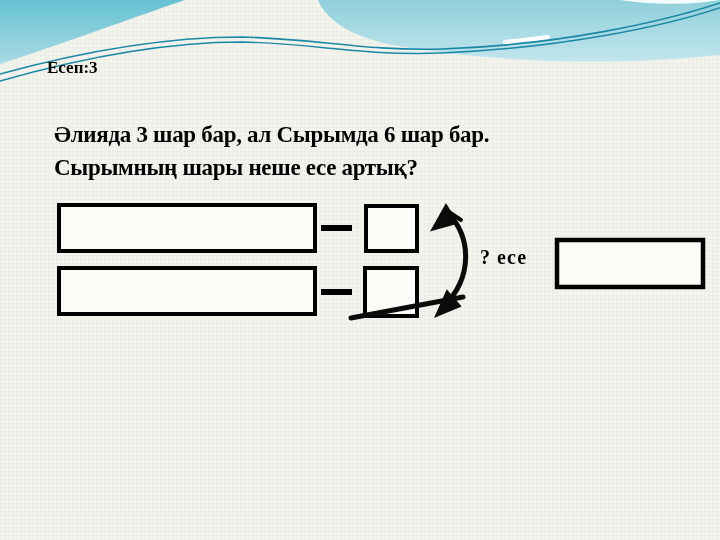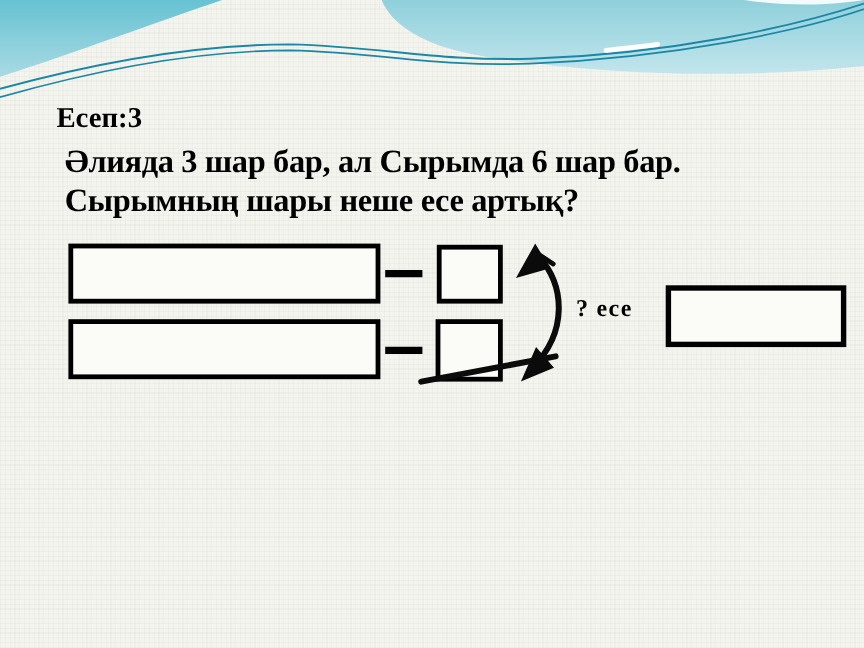--- a/index.html
+++ b/index.html
@@ -8,25 +8,25 @@
     background-color:#f4f4ef;
     background-image:
       repeating-linear-gradient(0deg, rgba(90,90,80,0.035) 0 1px, transparent 1px 4px),
       repeating-linear-gradient(90deg, rgba(90,90,80,0.035) 0 1px, transparent 1px 4px);
     font-family:"Liberation Serif", serif;
   }
   .banner{position:absolute;left:0;top:0;width:720px;height:118px;}
   .slide-text{color:#000;font-weight:bold;}
   .task-header{
     position:absolute;left:47px;top:54px;
-    font-size:24px;line-height:27px;letter-spacing:0px;margin-top:32px;
+    font-size:17px;line-height:27px;letter-spacing:0px;
   }
   .problem{
     position:absolute;left:54px;top:118px;width:620px;
-    font-size:27px;line-height:33px;letter-spacing:-0.3px;
+    font-size:23px;line-height:33px;letter-spacing:-0.3px;
   }
   .diagram-svg{position:absolute;left:0;top:185px;width:720px;height:160px;}
   .times-label{
     position:absolute;left:480px;top:246px;
     font-size:20px;font-weight:bold;color:#000;
     letter-spacing:1px;white-space:nowrap;
   }
 </style>
 </head>
 <body>

